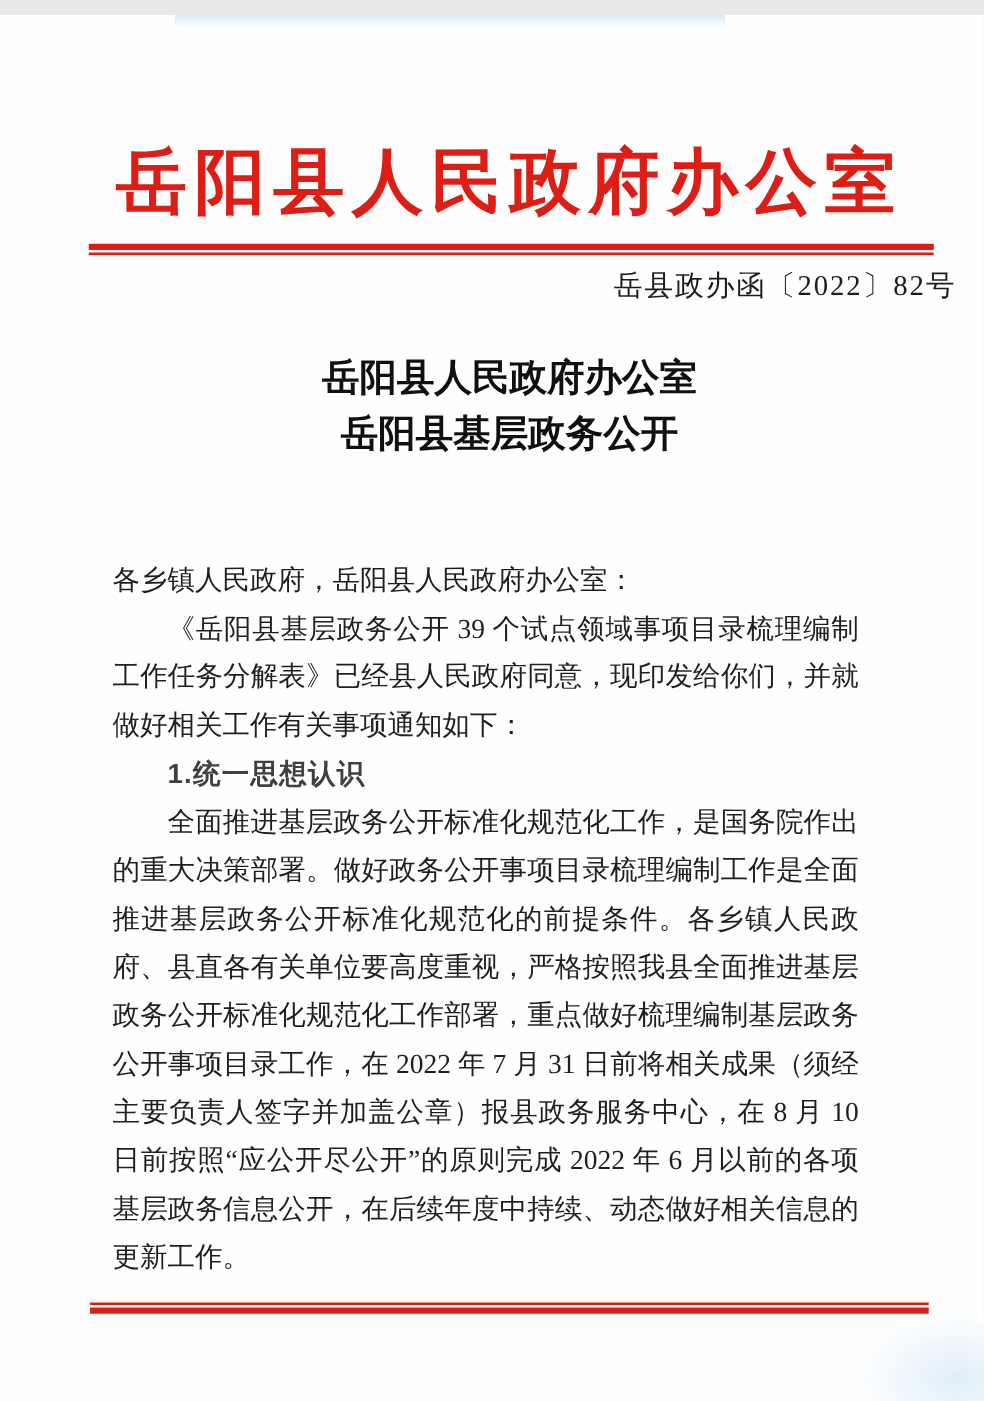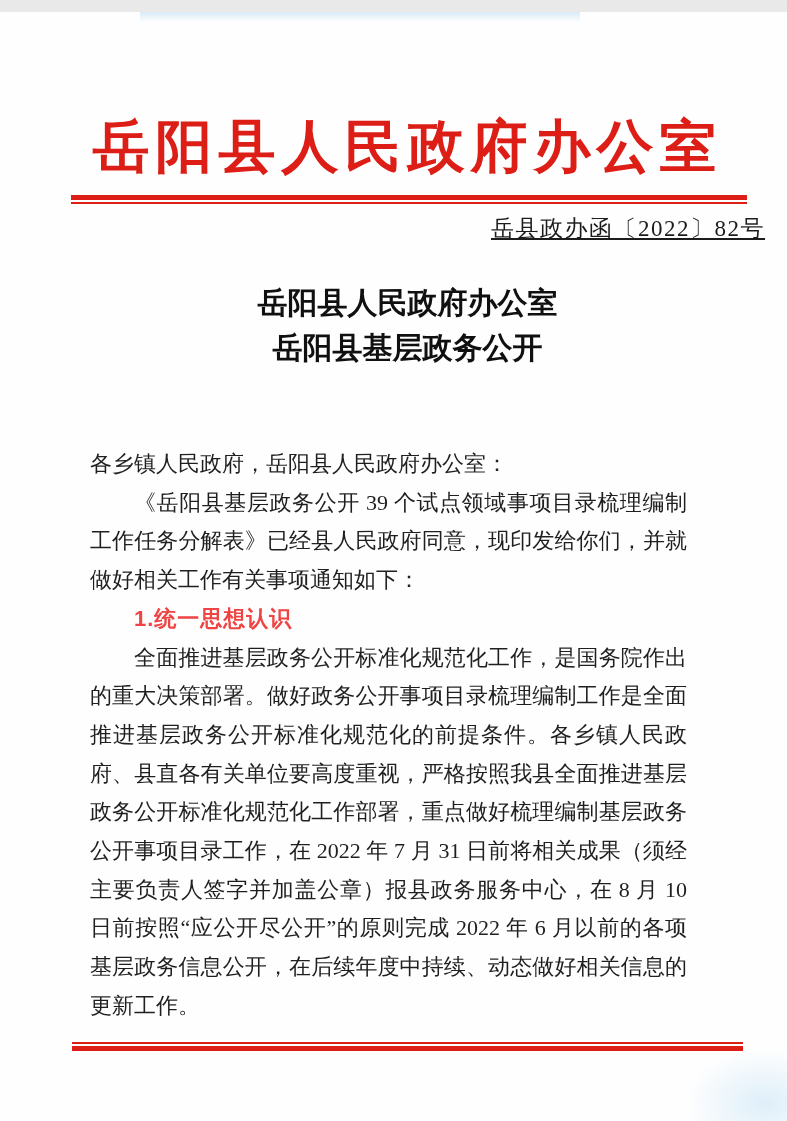--- a/index.html
+++ b/index.html
@@ -42,21 +42,20 @@
   .rule-bottom{top:1030px;left:72px;width:671px;}
   .rule .thick{height:5px;background:var(--red);}
   .rule .thin{height:2px;background:var(--red);}
   .rule .gap{height:2px;}
   .doc-number{
     position:absolute;top:202px;right:50px;
     font-size:23px;line-height:30px;
     color:var(--ink);
     letter-spacing:1.5px;
     white-space:nowrap;
-    text-decoration:underline;
   }
   .doc-title{
     position:absolute;top:268px;left:0;right:0;
     text-align:center;
     color:#101010;
     font-weight:bold;
     font-size:30px;
     line-height:45px;
   }
   .doc-title .title-line{white-space:nowrap;}
@@ -67,21 +66,21 @@
     color:#1f1f1f;
     text-align:justify;
   }
   .body-text p{margin:0;padding:0;}
   .indent{text-indent:2em;}
   .section-heading{
     font-family:"Liberation Sans","DejaVu Sans",sans-serif;
     font-weight:bold;
     text-indent:2em;
     letter-spacing:1px;
-    color:#ef4444;
+    color:#404040;
   }
 </style>
 </head>
 <body>
 
 <div class="page">
 
   <div class="scan-tint-top"></div>
   <div class="scan-tint-corner"></div>
 

